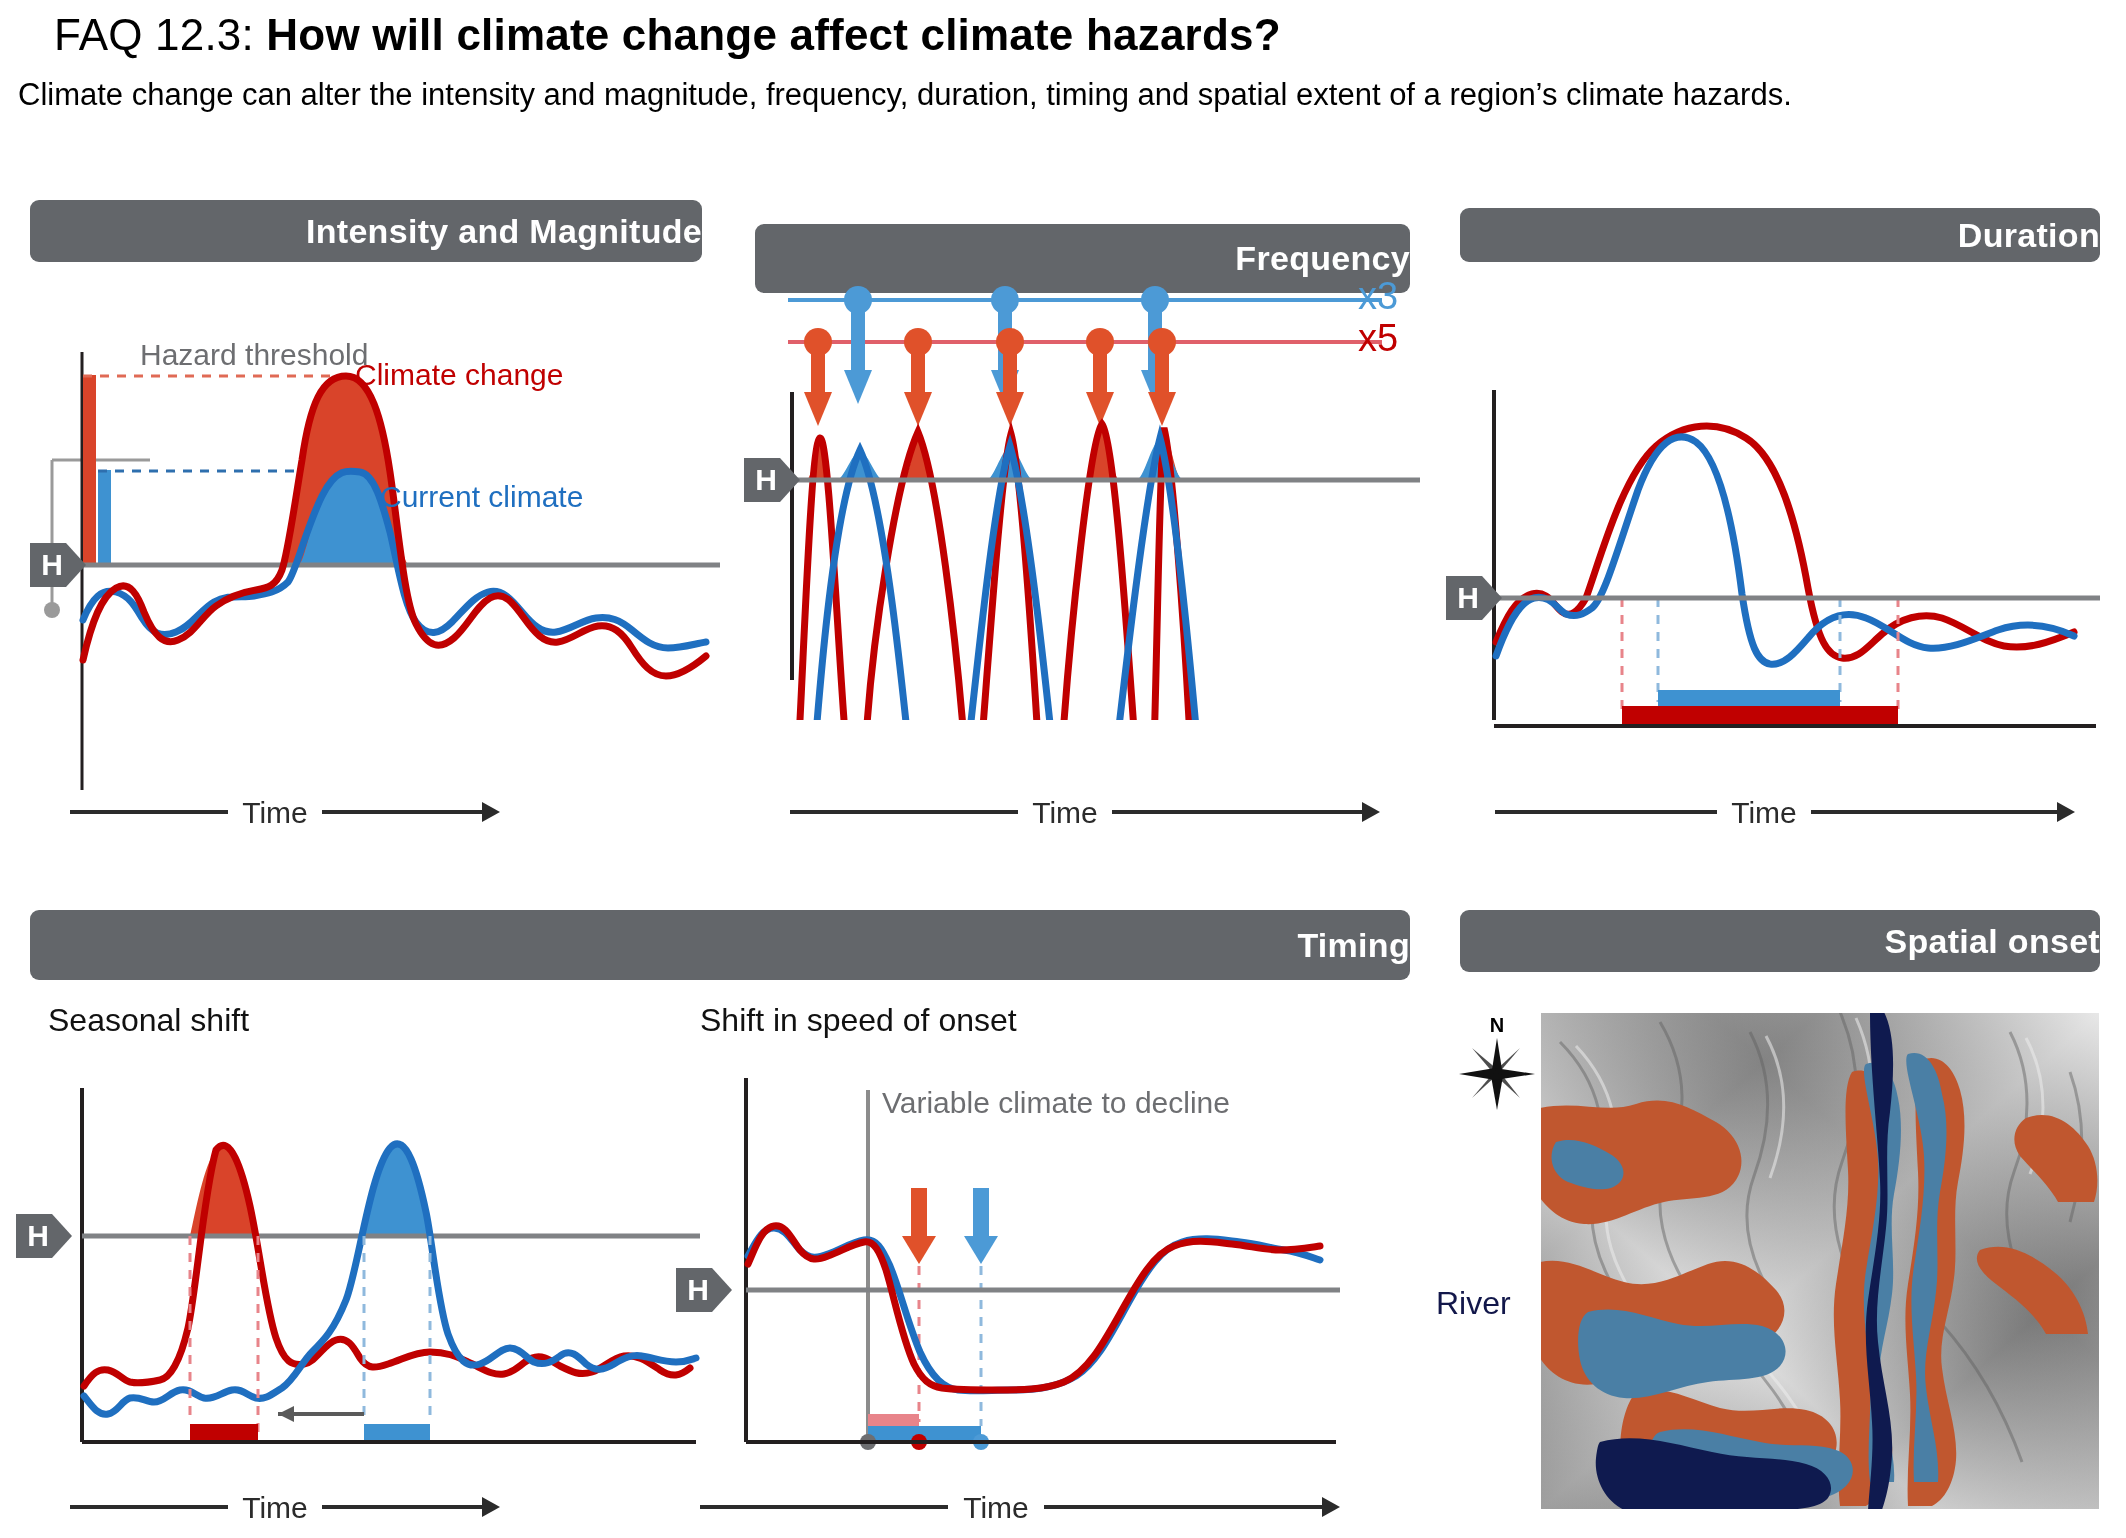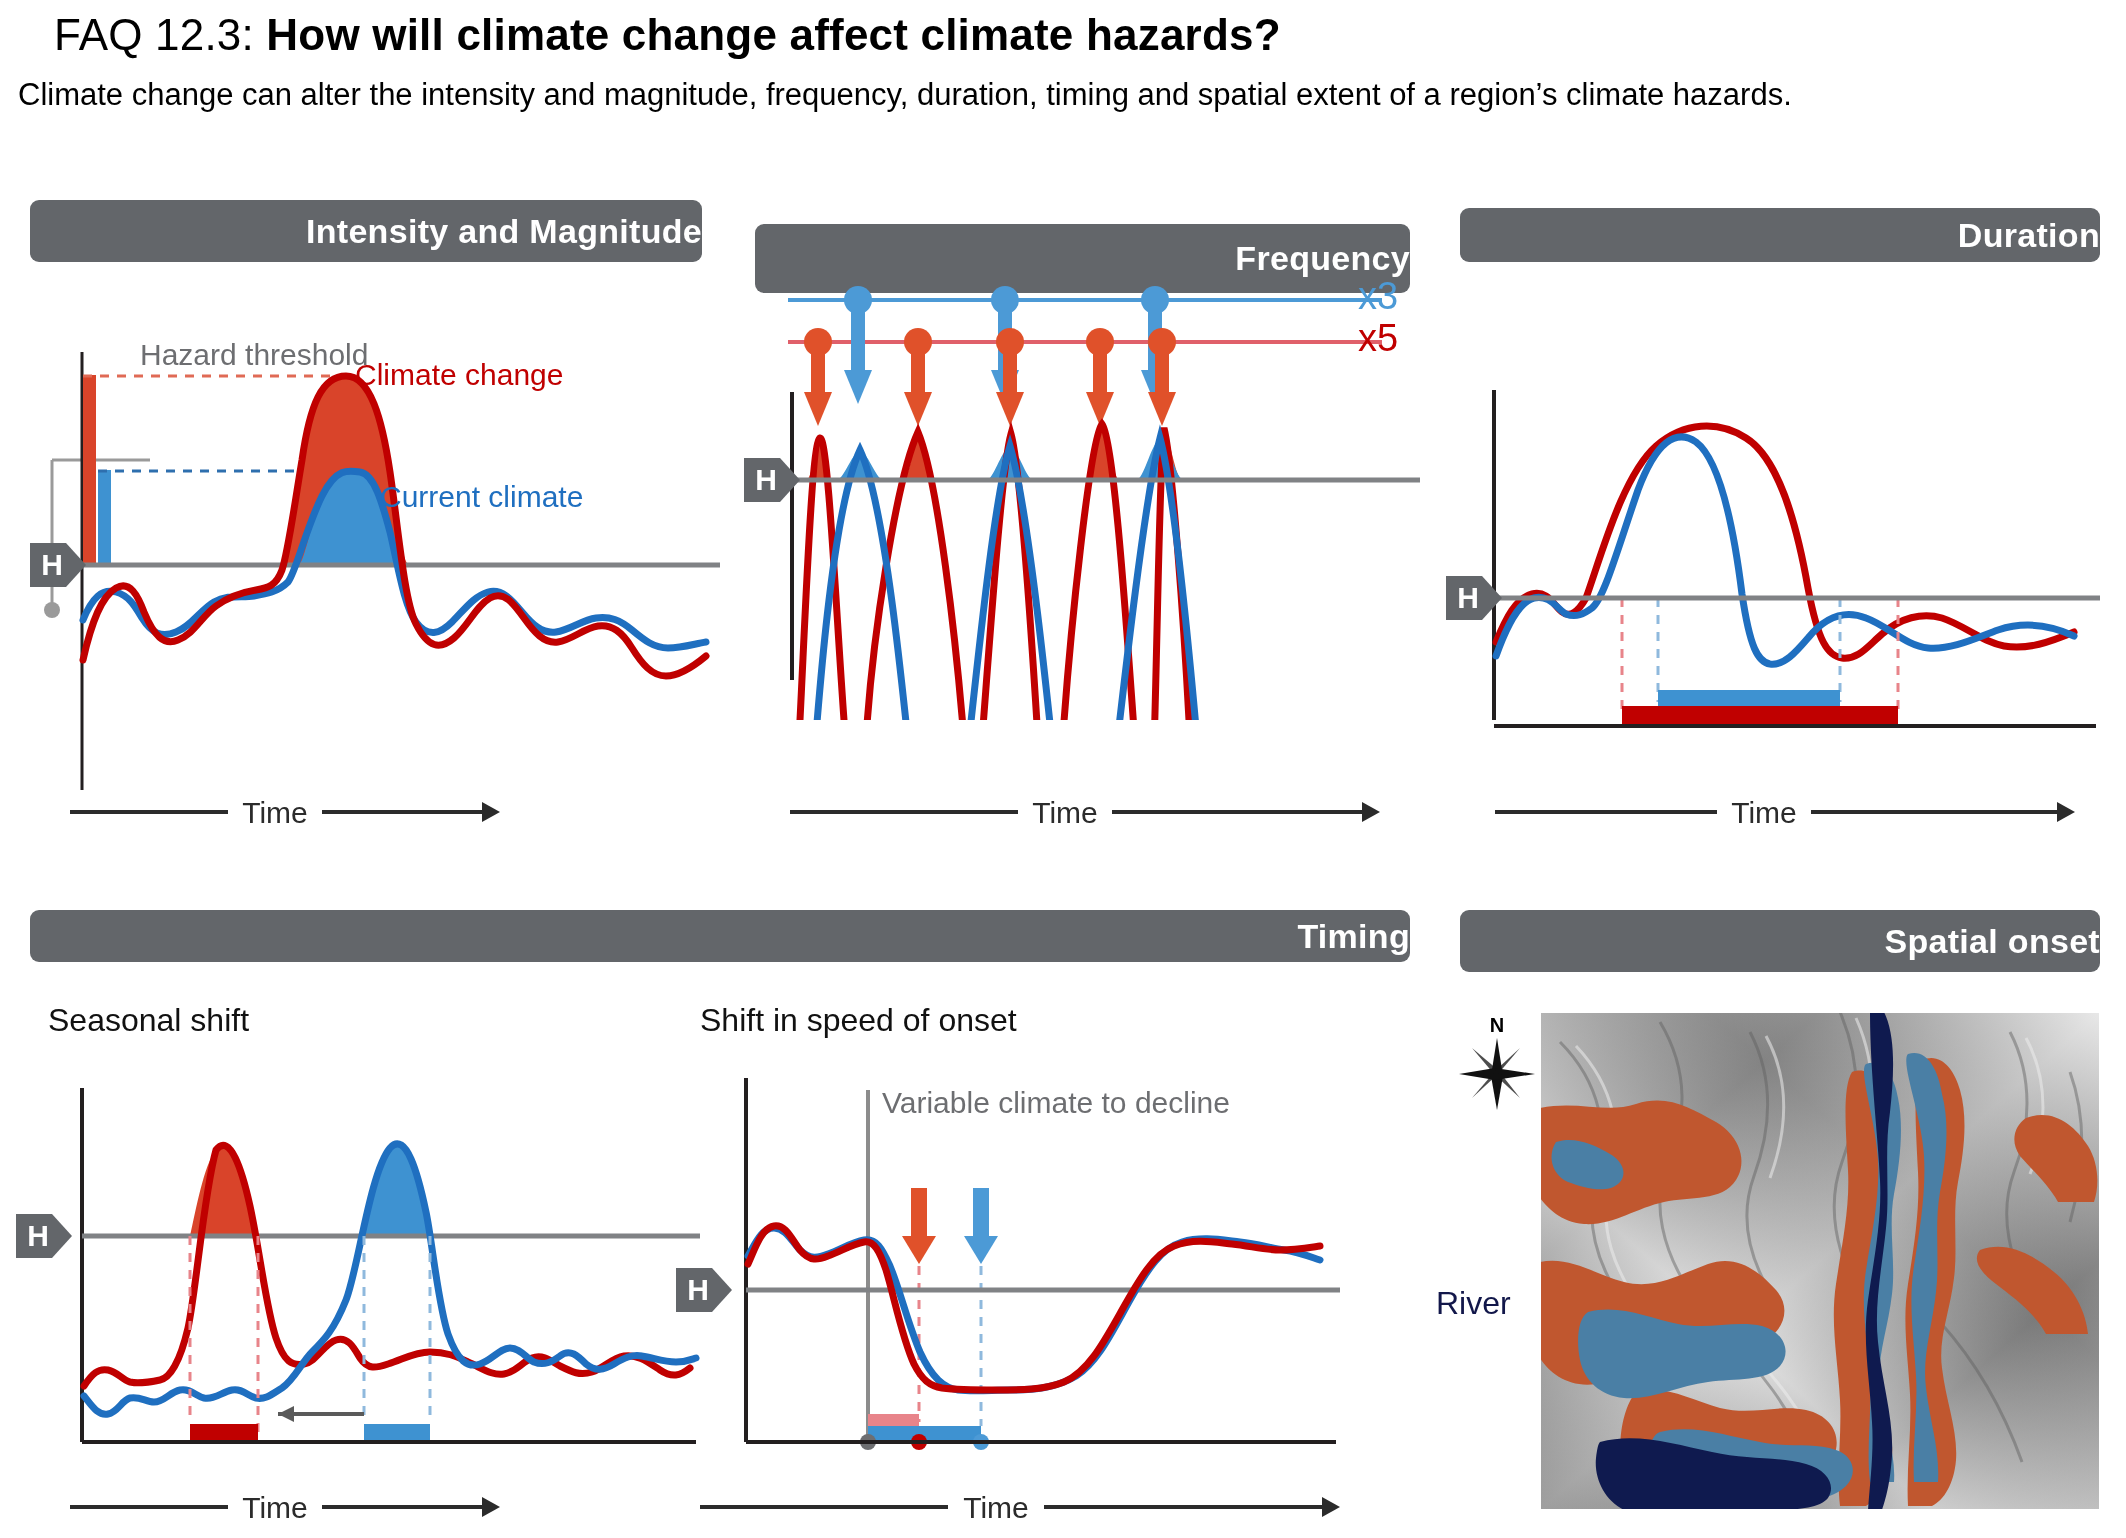--- a/index.html
+++ b/index.html
@@ -250,21 +250,21 @@
 
 <div class="abs timeaxis" style="left:1495px;top:780px;width:580px;">
   <svg width="580" height="42" viewBox="0 0 580 42">
     <line x1="0" y1="21" x2="222" y2="21" stroke="#2b2b2b" stroke-width="4"></line>
     <line x1="316" y1="21" x2="562" y2="21" stroke="#2b2b2b" stroke-width="4"></line>
     <path d="M562,11 L580,21 L562,31 Z" fill="#2b2b2b"></path>
     <text x="269" y="32" text-anchor="middle" font-family="Liberation Sans, sans-serif" font-size="30" fill="#2b2b2b">Time</text>
   </svg>
 </div>
 
-<div class="abs pill" style="left:30px;top:910px;width:1380px;height:52px;">
+<div class="abs pill" style="left:30px;top:910px;width:1380px;height:70px;">
   <span>Timing</span>
 </div>
 <div class="abs pill" style="left:1460px;top:910px;width:640px;height:62px;">
   <span>Spatial onset</span>
 </div>
 
 <div class="abs subhead" style="left:48px;top:1002px;">Seasonal shift</div>
 <div class="abs subhead" style="left:700px;top:1002px;">Shift in speed of onset</div>
 
 <svg class="abs" style="left:40px;top:1080px;" width="660" height="400" viewBox="0 0 660 400">

